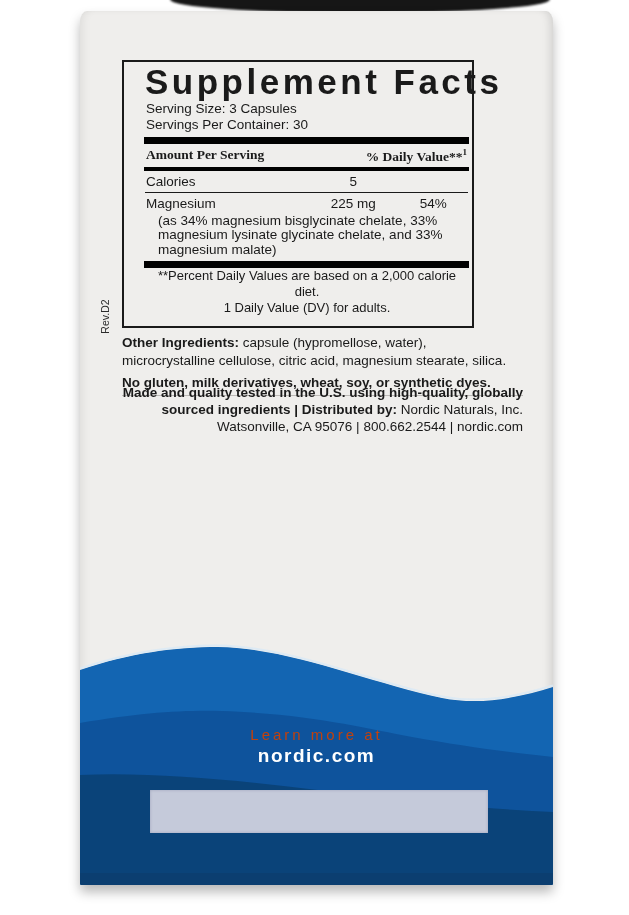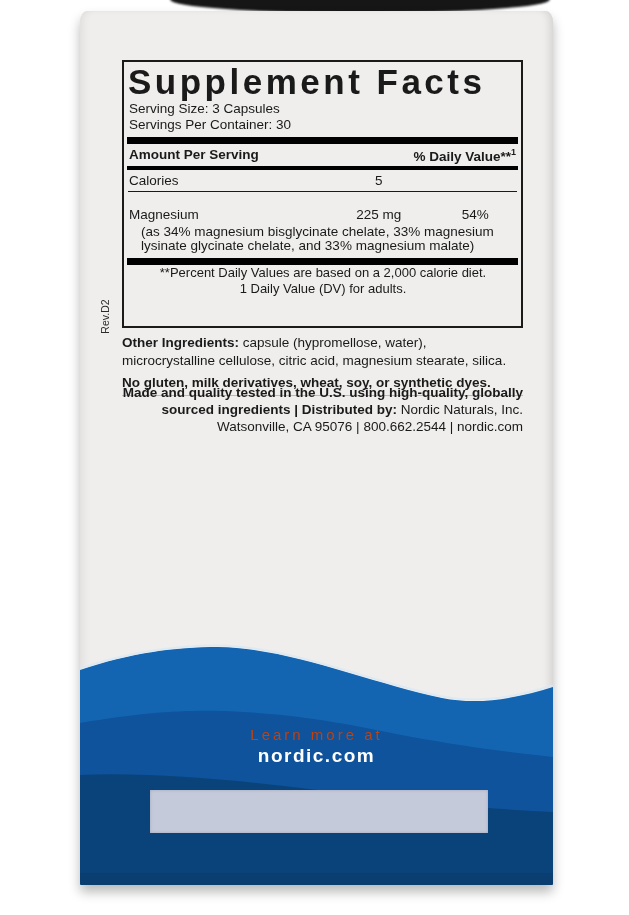--- a/index.html
+++ b/index.html
@@ -16,32 +16,32 @@
     position:absolute; left:80px; top:11px; width:473px; height:874px;
     background:#efeeec; z-index:1;
     border-radius:7px 7px 2px 2px / 11px 11px 2px 2px;
     box-shadow: 0 7px 12px rgba(0,0,0,.28),
                 inset -7px 0 10px -5px rgba(0,0,0,.14),
                 inset 7px 0 10px -5px rgba(0,0,0,.08);
     overflow:hidden;
   }
   
   .sf-panel {
-    position:absolute; left:42px; top:49px; width:401px; height:268px;
-    border:2px solid #1a1a1a; background:#efeeec; padding:1px 4px 0 4px;
+    position:absolute; left:42px; top:49px; width:352px; height:268px;
+    border:2px solid #1a1a1a; background:#efeeec; padding:1px 4px 0 21px;
   }
   .sf-title { font-size:35px; font-weight:bold; letter-spacing:3.5px; line-height:38px; white-space:nowrap; }
   .sf-serving { font-size:13.5px; line-height:16px; margin-left:1px; }
   .bar { background:#000; margin:0 -1px; }
   .bar.thick { height:7px; margin-top:4px; }
   .bar.med   { height:4px; }
-  .sf-header { display:flex; justify-content:space-between; font-weight:bold; font-size:13.5px; padding:3px 1px 2px 1px; }
+  .sf-header { display:flex; justify-content:space-between; font-weight:bold; font-size:13.5px; padding:3px 1px 2px 1px;font-family:Liberation Serif, serif; }
   .sf-header sup { font-size:9px; }
   .sf-row { display:flex; font-size:13.5px; line-height:15px; padding:3px 0 3px 1px; border-bottom:1px solid #1a1a1a; }
-  .sf-row.no-border { border-bottom:none;margin-top:12px; }
+  .sf-row.no-border { border-bottom:none; }
   .sf-row .n { width:196px; }
   .sf-row .a { width:110px; text-align:center; }
   .sf-row .d { width:84px; text-align:center; }
   .sf-desc { font-size:13.5px; line-height:14.5px; padding:0 6px 4px 13px; }
   .sf-foot { font-size:13px; line-height:16px; padding-left:1px;text-align:center; }
   .sf-foot:first-of-type { padding-top:3px; }
   
   .rev {
     position:absolute; left:1px; top:299px; width:48px; height:13px;
     font-size:10.5px; color:#2b2b2b; text-align:center; line-height:13px;

